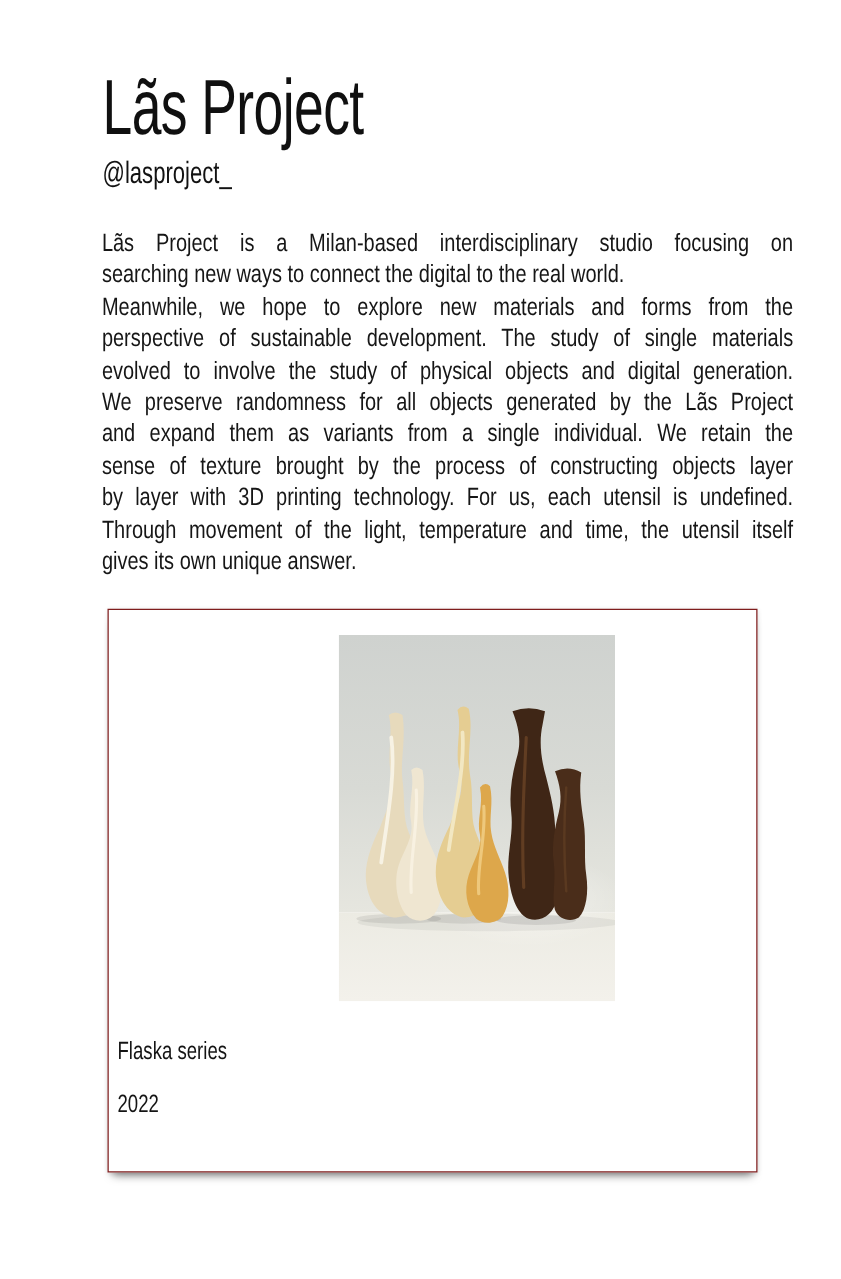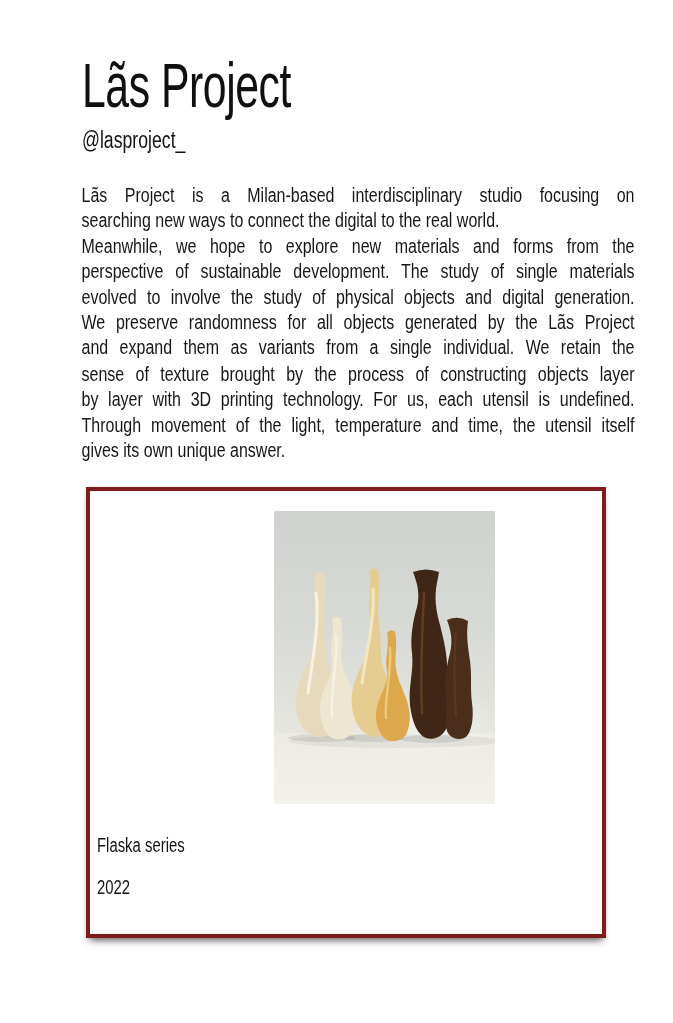--- a/index.html
+++ b/index.html
@@ -33,21 +33,21 @@
   }
   .desc .line {
     line-height:20.4px; height:20.4px; overflow:visible;
     text-align:justify; text-align-last:justify; white-space:normal;
   }
   .desc .line.para-end { text-align:left; text-align-last:left; }
 
   
   .card {
     position:absolute; left:61px; top:487px; width:520px; height:451px;
-    background:#ffffff; border:4px solid #7f1d1d;
+    background:#ffffff; border:1px solid #7f1d1d;
     box-shadow:0 1px 4px rgba(0,0,0,0.15), 0 7px 7px -4px rgba(0,0,0,0.50);
   }
   .photo {
     position:absolute; left:184px; top:20px; width:221px; height:293px;
     display:block; cursor:pointer;
   }
   .caption, .year {
     position:absolute; left:7px;
     font-size:16px; line-height:1.1; white-space:nowrap; color:#141414;
     transform:scale(0.93,1.25); transform-origin:left top;

